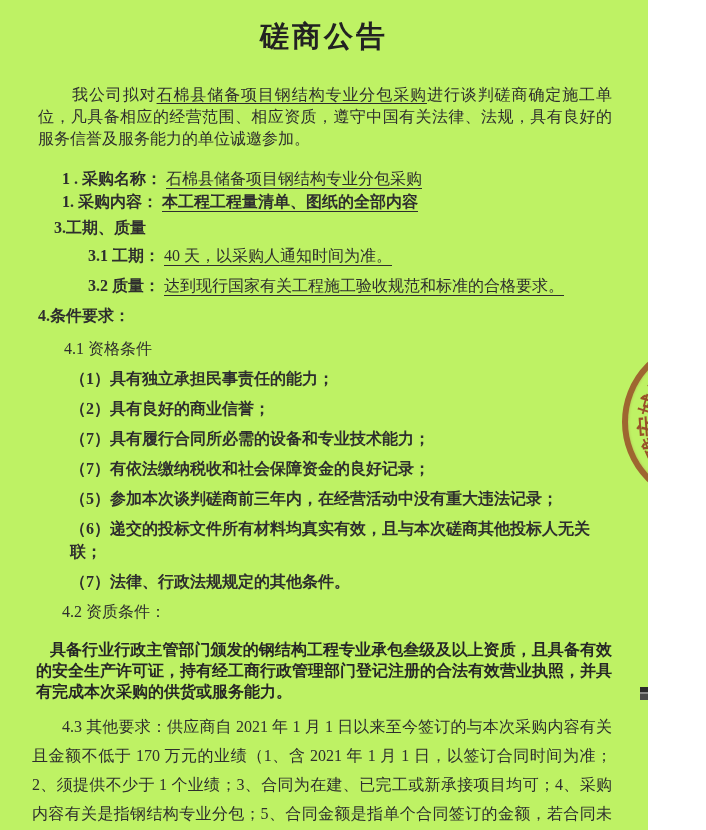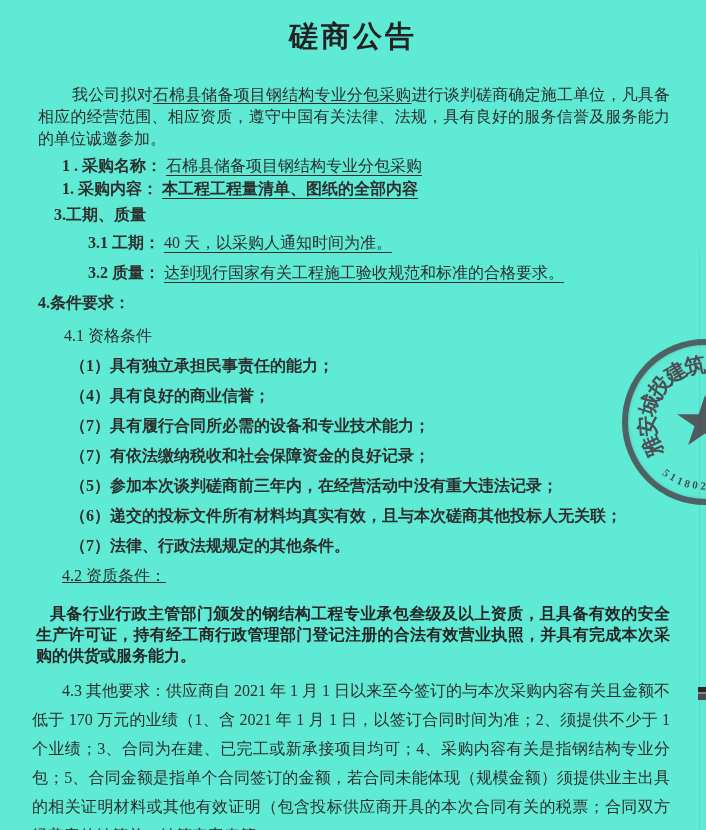--- a/index.html
+++ b/index.html
@@ -1,19 +1,19 @@
 <!DOCTYPE html>
 <html><head>
 <meta charset="utf-8">
 <style>
   html,body{margin:0;padding:0;background:#ffffff;}
   .page{
     position:relative;
-    width:706px;height:830px;
-    background:#5eead4;
+    width:648px;height:830px;
+    background:#bef264;
     overflow:hidden;
     font-family:"Liberation Serif","DejaVu Serif",serif;
     color:#2e2e2e;
     font-size:16px;
     box-sizing:border-box;
   }
   .content{padding:0 36px;}
   .doc-title{
     padding-top:16px;
     text-align:center;
@@ -25,35 +25,35 @@
   }
   .intro{
     margin-top:28px;
     margin-left:2px;
     line-height:22px;
     text-indent:34px;
     text-align:justify;
   }
   .run-u{text-decoration:underline;text-underline-offset:3px;}
   .item{margin-left:26px;line-height:23px;}
-  .item-1{margin-top:4px;font-family:Liberation Serif, serif;}
+  .item-1{margin-top:17px;font-family:Liberation Serif, serif;}
   .item .lbl{font-weight:bold;}
   .item .val{text-decoration:underline;text-underline-offset:4px;}
   .item .val-bold{font-weight:bold;}
   .h-sec3{margin-left:18px;margin-top:3px;line-height:23px;font-weight:bold;}
   .sub{margin-left:52px;line-height:23px;}
   .sub-31{margin-top:5px;}
   .sub-32{margin-top:7px;}
   .sub .lbl{font-weight:bold;}
   .sub .val{text-decoration:underline;text-underline-offset:4px;}
   .h-sec4{margin-left:2px;margin-top:7px;line-height:23px;font-weight:bold;}
   .h-41{margin-left:28px;margin-top:10px;line-height:23px;}
   .cond-list{margin-top:7px;font-weight:bold;}
   .cond-item{margin-left:34px;line-height:23px;margin-bottom:7px;}
-  .h-42{margin-left:26px;margin-top:5px;line-height:23px;text-decoration:underline;}
+  .h-42{margin-left:26px;margin-top:5px;line-height:23px;}
   .para-bold{
     margin-top:16px;
     line-height:21px;
     font-weight:bold;
     text-indent:14px;
     text-align:justify;
     color:#262626;
   }
   .para-other{
     margin-top:10px;
@@ -143,21 +143,21 @@
       <span class="lbl">3.2 质量：</span>
       <span class="val">达到现行国家有关工程施工验收规范和标准的合格要求。</span>
     </div>
 
     <div class="h-sec4">4.条件要求：</div>
 
     <div class="h-41">4.1 资格条件</div>
 
     <div class="cond-list">
         <div class="cond-item">（1）具有独立承担民事责任的能力；</div>
-        <div class="cond-item">（4）具有良好的商业信誉；</div>
+        <div class="cond-item">（2）具有良好的商业信誉；</div>
         <div class="cond-item">（7）具有履行合同所必需的设备和专业技术能力；</div>
         <div class="cond-item">（7）有依法缴纳税收和社会保障资金的良好记录；</div>
         <div class="cond-item">（5）参加本次谈判磋商前三年内，在经营活动中没有重大违法记录；</div>
         <div class="cond-item">（6）递交的投标文件所有材料均真实有效，且与本次磋商其他投标人无关联；</div>
         <div class="cond-item">（7）法律、行政法规规定的其他条件。</div>
       </div>
 
     <div class="h-42">4.2 资质条件：</div>
 
     <div class="para-bold">具备行业行政主管部门颁发的钢结构工程专业承包叁级及以上资质，且具备有效的安全生产许可证，持有经工商行政管理部门登记注册的合法有效营业执照，并具有完成本次采购的供货或服务能力。</div>

